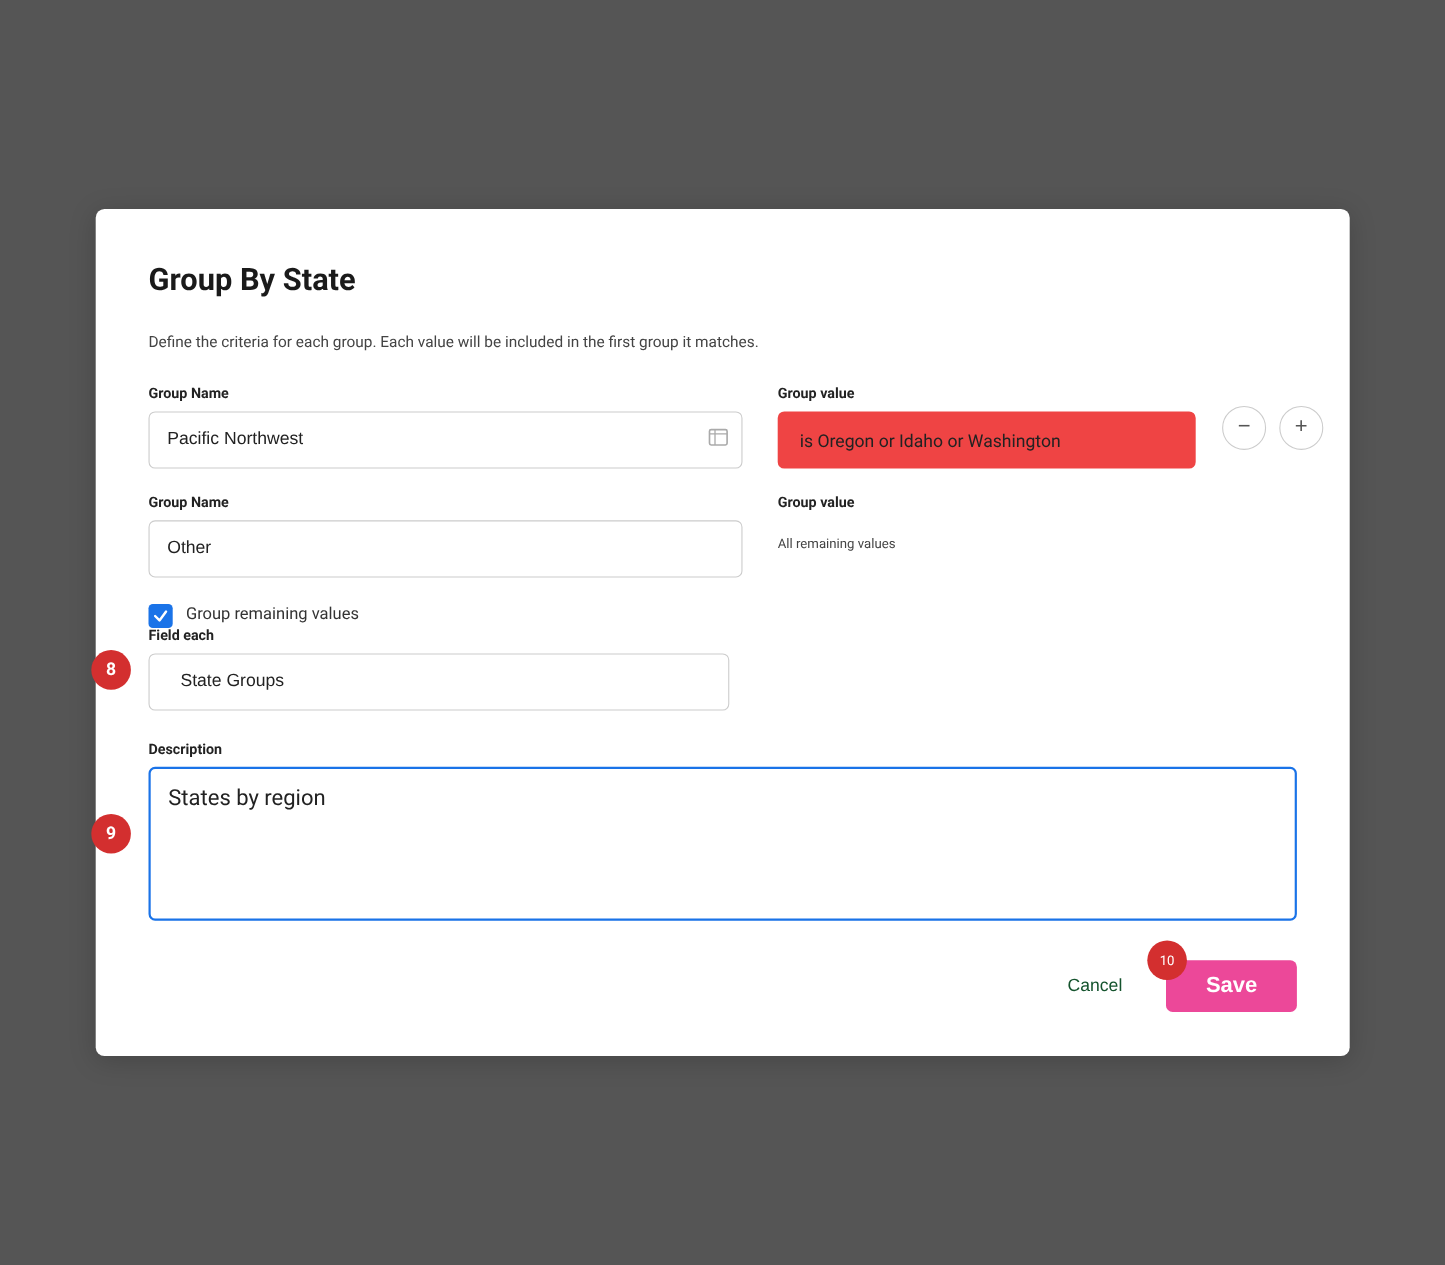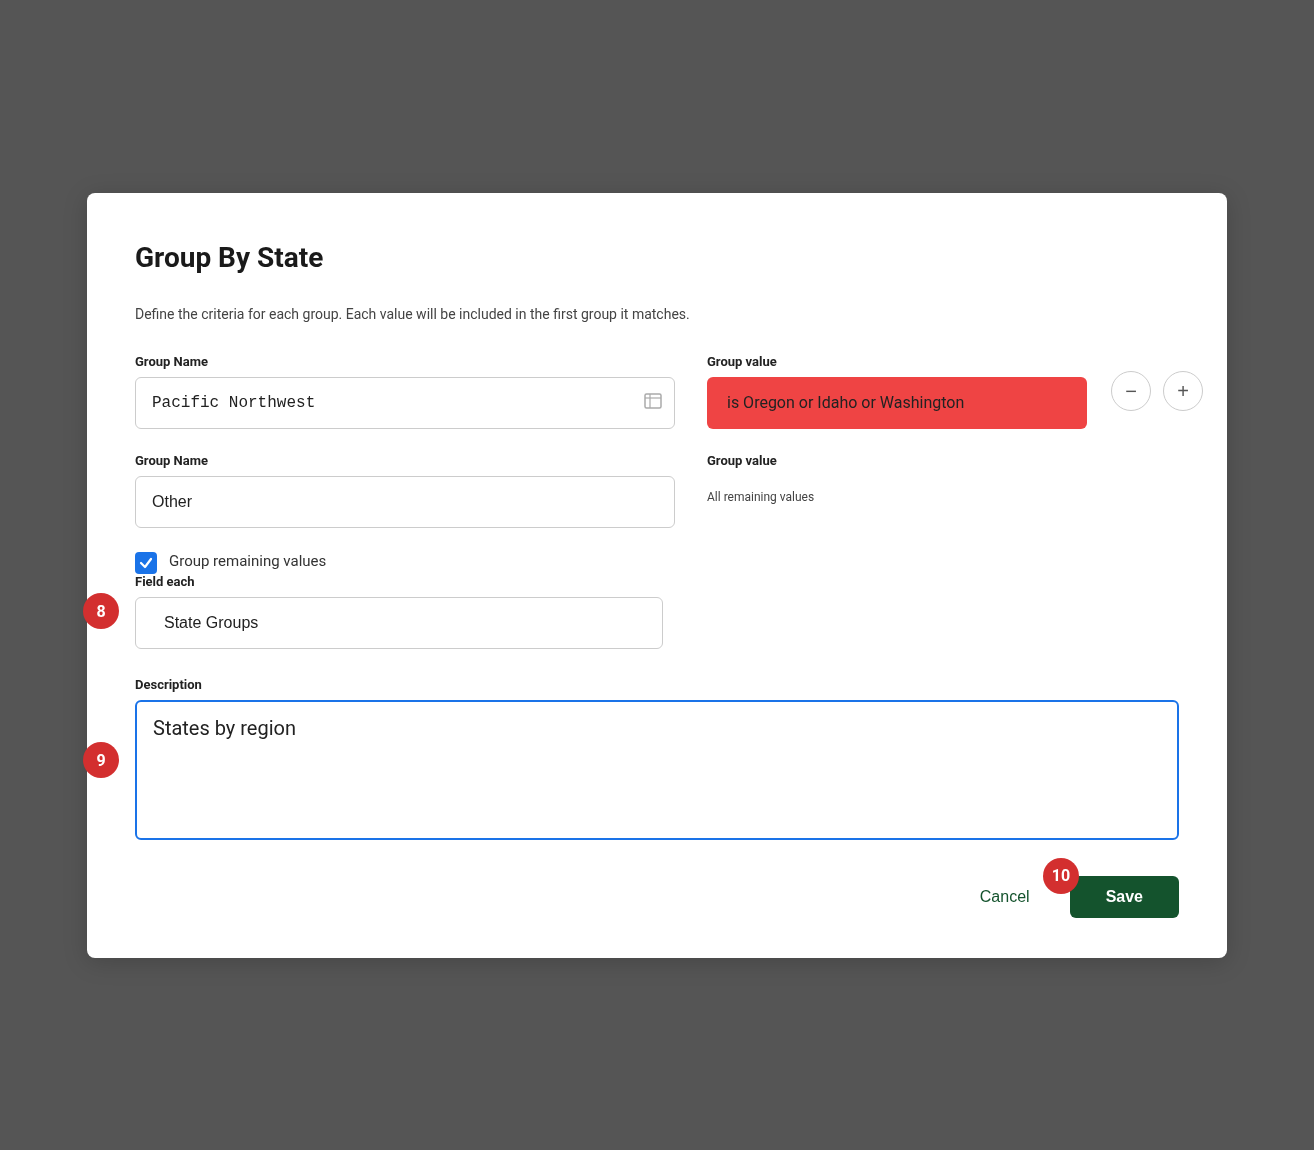--- a/index.html
+++ b/index.html
@@ -109,21 +109,20 @@
       position: absolute;
       right: 12px;
       top: 50%;
       transform: translateY(-50%);
       color: #aaa;
       font-size: 18px;
     }
 
     .name-input-wrapper .text-input {
       padding-right: 44px;
-      font-family: Liberation Mono, monospace;
     }
 
     .checkbox-row {
       display: flex;
       align-items: flex-start;
       margin-top: 4px;
     }
 
     .checkbox-custom {
       width: 22px;
@@ -189,24 +188,24 @@
       border: none;
       color: #14532d;
       font-size: 16px;
       font-weight: 500;
       cursor: pointer;
       padding: 10px 16px;
       border-radius: 4px;
     }
 
     .btn-save {
-      background: #14532d;
+      background: #ec4899;
       border: none;
       color: #fff;
-      font-size: 16px;
+      font-size: 20px;
       font-weight: 600;
       cursor: pointer;
       padding: 12px 36px;
       border-radius: 6px;
     }
 
     .step-badge {
       position: absolute;
       left: -52px;
       top: 50%;
@@ -226,22 +225,22 @@
 
     .step-badge-footer {
       position: absolute;
       right: 100px;
       top: -18px;
       width: 36px;
       height: 36px;
       border-radius: 50%;
       background: #d32f2f;
       color: #fff;
-      font-size: 16px;
-      font-weight: 700;
+      font-size: 12px;
+      font-weight: 400;
       display: flex;
       align-items: center;
       justify-content: center;
       z-index: 10;
     }
 
     .group-actions {
       display: flex;
       align-items: center;
       margin-left: 12px;

